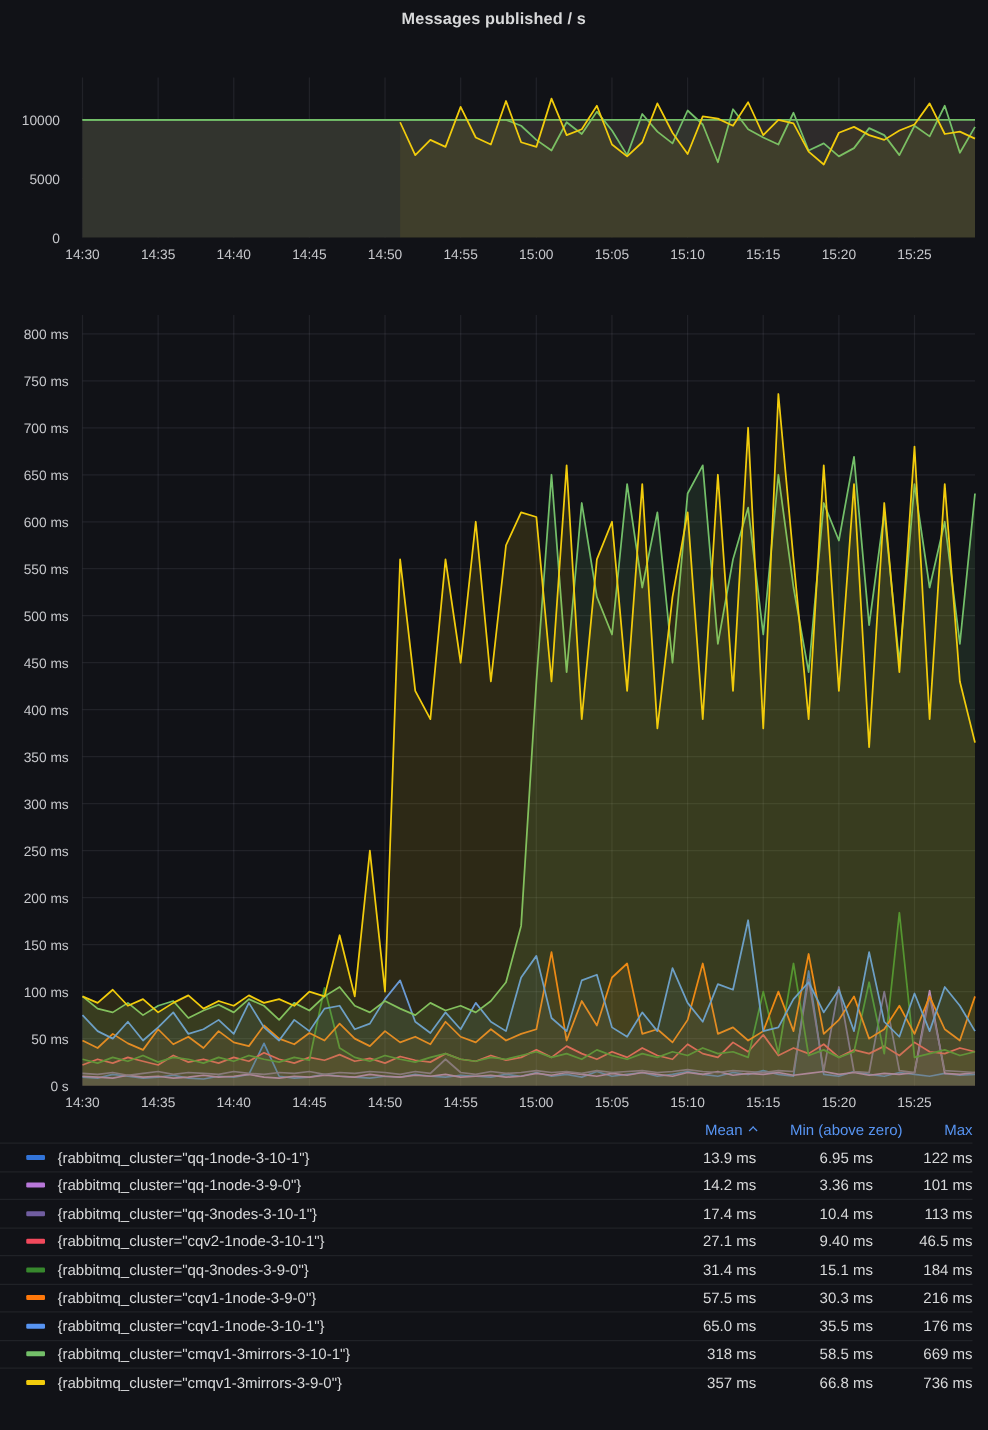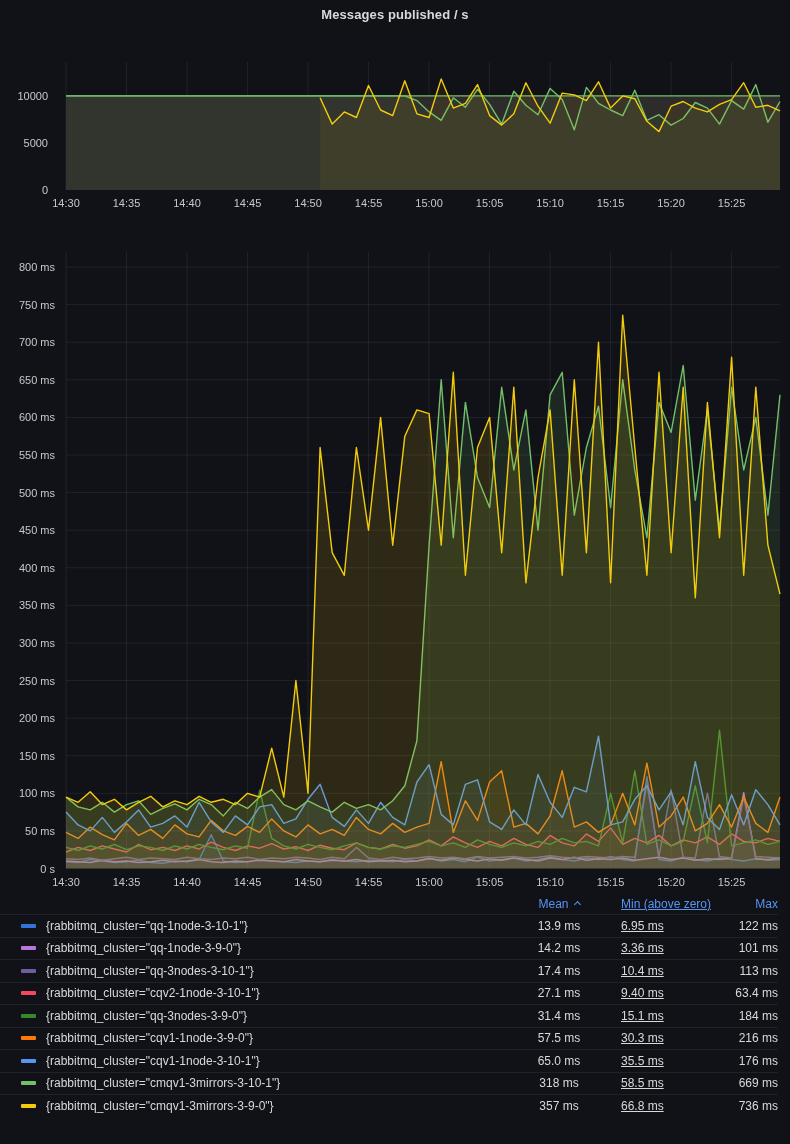--- a/index.html
+++ b/index.html
@@ -19,22 +19,22 @@
   .p2-title { height:26px; line-height:24px; }
   svg { display:block; font-family:"Liberation Sans", sans-serif; }
 
   
   .legend { padding-right:12px; font-size:12px; }
   .lg-header, .lg-row { display:flex; align-items:center; }
   .lg-header { height:20px; color:#5794F2; font-weight:500; }
   .lg-row { height:22.5px; border-top:1px solid #202227; cursor:pointer; }
   .lg-swatch { width:15px; height:4px; border-radius:1px; margin:0 10px 0 21px; flex:none; }
   .lg-label { flex:1; color:#D8D9DA; white-space:nowrap; overflow:hidden; }
-  .lg-mean { width:92px; text-align:center; flex:none; }
-  .lg-min  { width:128px; text-align:left; padding-left:16px; flex:none;text-decoration:underline; }
+  .lg-mean { width:92px; text-align:right; flex:none; }
+  .lg-min  { width:128px; text-align:center; padding-left:16px; flex:none; }
   .lg-max  { width:45px; text-align:right; flex:none; }
   .lg-header .lg-max { padding-right:16px; width:61px; margin-right:-16px; }
   .caret {
     display:inline-block; width:5px; height:5px;
     border-left:1.5px solid #5794F2; border-top:1.5px solid #5794F2;
     transform:rotate(45deg); margin-left:6px; margin-bottom:1px;
   }
 </style>
 </head>
 <body>
@@ -186,21 +186,21 @@
           <span class="lg-label">{rabbitmq_cluster="qq-3nodes-3-10-1"}</span>
           <span class="lg-mean">17.4 ms</span>
           <span class="lg-min">10.4 ms</span>
           <span class="lg-max">113 ms</span>
         </div>
         <div class="lg-row">
           <span class="lg-swatch" style="background: rgb(242, 73, 92);"></span>
           <span class="lg-label">{rabbitmq_cluster="cqv2-1node-3-10-1"}</span>
           <span class="lg-mean">27.1 ms</span>
           <span class="lg-min">9.40 ms</span>
-          <span class="lg-max">63.4 ms</span>
+          <span class="lg-max">46.5 ms</span>
         </div>
         <div class="lg-row">
           <span class="lg-swatch" style="background: rgb(55, 135, 45);"></span>
           <span class="lg-label">{rabbitmq_cluster="qq-3nodes-3-9-0"}</span>
           <span class="lg-mean">31.4 ms</span>
           <span class="lg-min">15.1 ms</span>
           <span class="lg-max">184 ms</span>
         </div>
         <div class="lg-row">
           <span class="lg-swatch" style="background: rgb(255, 120, 10);"></span>

